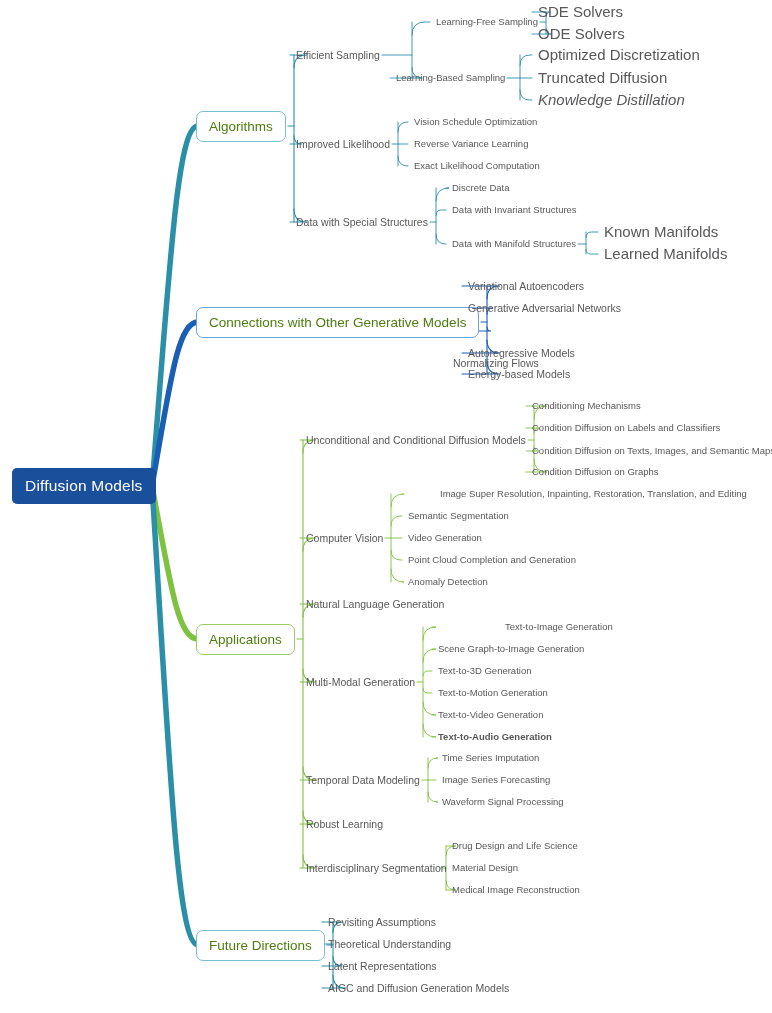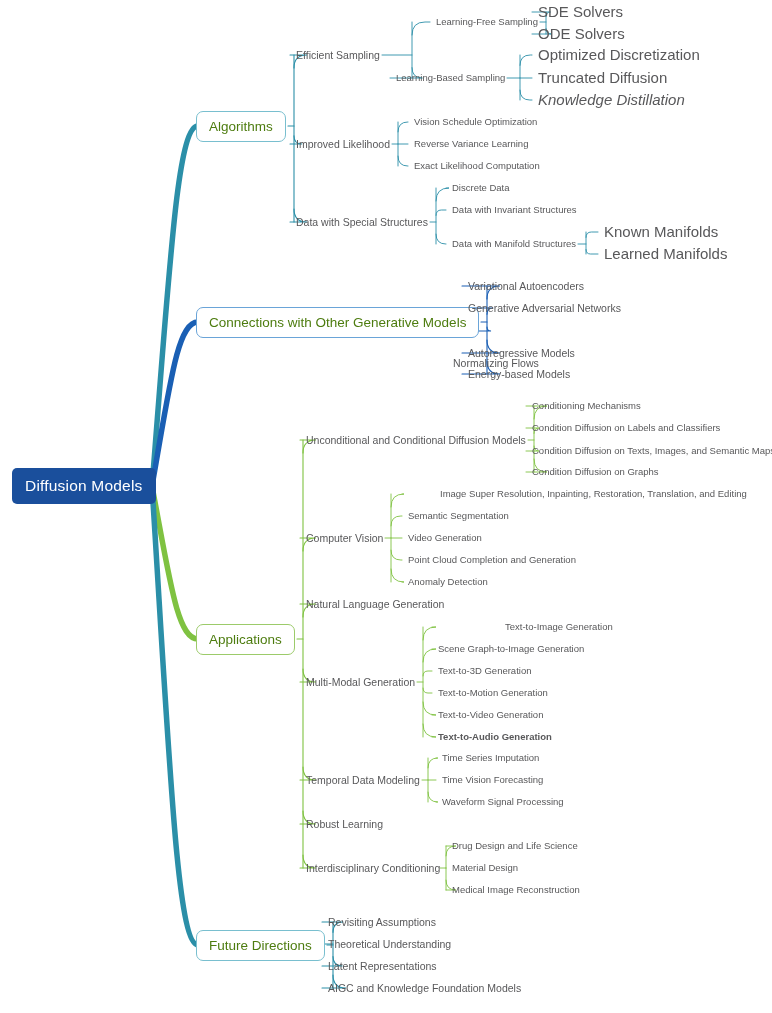--- a/index.html
+++ b/index.html
@@ -166,41 +166,41 @@
       <div class="node txt-node lvl2" style="left: 453px; top: 325px; margin-top: 32px;">Normalizing Flows</div>
       <div class="node txt-node lvl2" style="left: 468px; top: 347px;">Autoregressive Models</div>
       <div class="node txt-node lvl2" style="left: 468px; top: 368px;">Energy-based Models</div>
       <div class="node l1-node green" style="left: 196px; top: 623.5px;">Applications</div>
       <div class="node txt-node lvl2" style="left: 306px; top: 434px;">Unconditional and Conditional Diffusion Models</div>
       <div class="node txt-node lvl2" style="left: 306px; top: 532px;">Computer Vision</div>
       <div class="node txt-node lvl2" style="left: 306px; top: 598px;">Natural Language Generation</div>
       <div class="node txt-node lvl2" style="left: 306px; top: 676px;">Multi-Modal Generation</div>
       <div class="node txt-node lvl2" style="left: 306px; top: 774px;">Temporal Data Modeling</div>
       <div class="node txt-node lvl2" style="left: 306px; top: 818px;">Robust Learning</div>
-      <div class="node txt-node lvl2" style="left: 306px; top: 862px;">Interdisciplinary Conditioning</div>
+      <div class="node txt-node lvl2" style="left: 306px; top: 862px;">Interdisciplinary Segmentation</div>
       <div class="node txt-node lvl3" style="left: 532px; top: 400px;">Conditioning Mechanisms</div>
       <div class="node txt-node lvl3" style="left: 532px; top: 422px;">Condition Diffusion on Labels and Classifiers</div>
       <div class="node txt-node lvl3" style="left: 532px; top: 445px;">Condition Diffusion on Texts, Images, and Semantic Maps</div>
       <div class="node txt-node lvl3" style="left: 532px; top: 466px;">Condition Diffusion on Graphs</div>
       <div class="node txt-node lvl3" style="left: 408px; top: 488px; margin-left: 32px;">Image Super Resolution, Inpainting, Restoration, Translation, and Editing</div>
       <div class="node txt-node lvl3" style="left: 408px; top: 510px;">Semantic Segmentation</div>
       <div class="node txt-node lvl3" style="left: 408px; top: 532px;">Video Generation</div>
       <div class="node txt-node lvl3" style="left: 408px; top: 554px;">Point Cloud Completion and Generation</div>
       <div class="node txt-node lvl3" style="left: 408px; top: 576px;">Anomaly Detection</div>
       <div class="node txt-node lvl3" style="left: 457px; top: 621px; margin-left: 48px;">Text-to-Image Generation</div>
       <div class="node txt-node lvl3" style="left: 438px; top: 643px;">Scene Graph-to-Image Generation</div>
       <div class="node txt-node lvl3" style="left: 438px; top: 665px;">Text-to-3D Generation</div>
       <div class="node txt-node lvl3" style="left: 438px; top: 687px;">Text-to-Motion Generation</div>
       <div class="node txt-node lvl3" style="left: 438px; top: 709px;">Text-to-Video Generation</div>
       <div class="node txt-node lvl3" style="left: 438px; top: 731px; font-weight: bold;">Text-to-Audio Generation</div>
       <div class="node txt-node lvl3" style="left: 442px; top: 752px;">Time Series Imputation</div>
-      <div class="node txt-node lvl3" style="left: 442px; top: 774px;">Time Vision Forecasting</div>
+      <div class="node txt-node lvl3" style="left: 442px; top: 774px;">Image Series Forecasting</div>
       <div class="node txt-node lvl3" style="left: 442px; top: 796px;">Waveform Signal Processing</div>
       <div class="node txt-node lvl3" style="left: 452px; top: 840px;">Drug Design and Life Science</div>
       <div class="node txt-node lvl3" style="left: 452px; top: 862px; text-align: center;">Material Design</div>
       <div class="node txt-node lvl3" style="left: 452px; top: 884px;">Medical Image Reconstruction</div>
       <div class="node l1-node teal" style="left: 196px; top: 929.5px;">Future Directions</div>
       <div class="node txt-node lvl2" style="left: 328px; top: 916px;">Revisiting Assumptions</div>
       <div class="node txt-node lvl2" style="left: 328px; top: 938px;">Theoretical Understanding</div>
       <div class="node txt-node lvl2" style="left: 328px; top: 960px;">Latent Representations</div>
-      <div class="node txt-node lvl2" style="left: 328px; top: 982px;">AIGC and Knowledge Foundation Models</div>
+      <div class="node txt-node lvl2" style="left: 328px; top: 982px;">AIGC and Diffusion Generation Models</div>
     </div>
 </div>
 
 </body></html>

